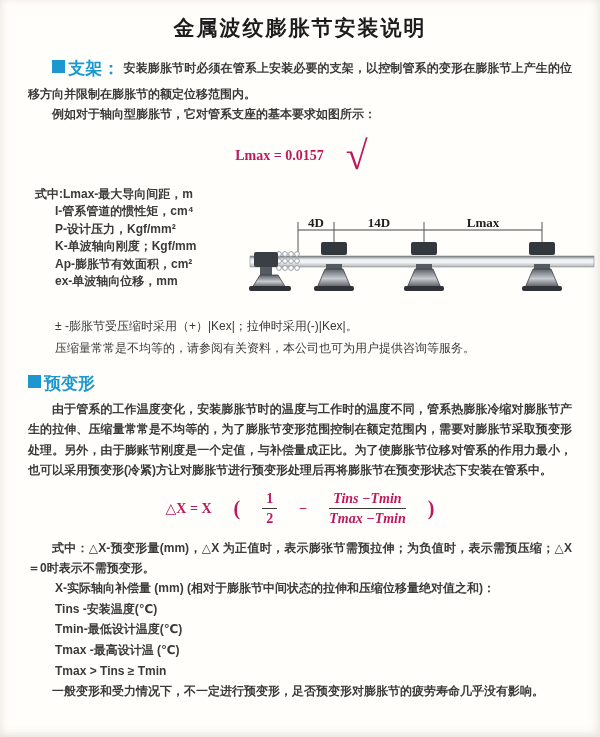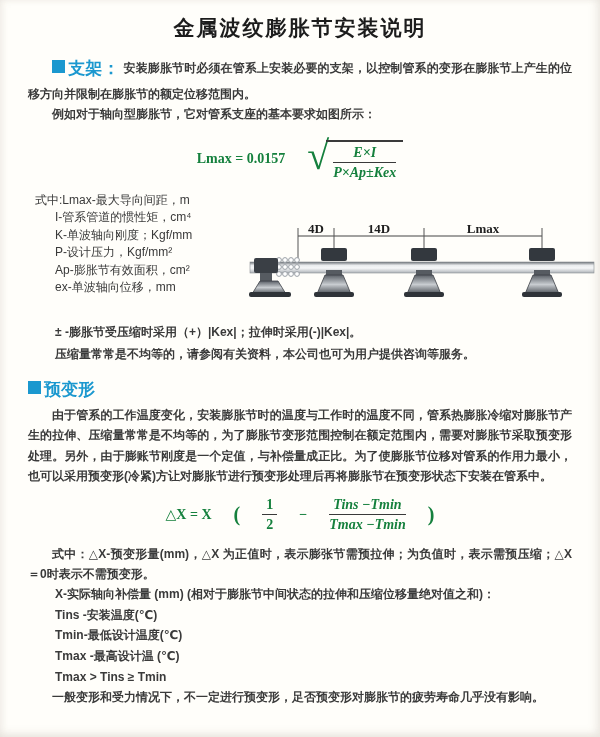--- a/index.html
+++ b/index.html
@@ -21,38 +21,38 @@
   .sq{
     display:inline-block;width:13px;height:13px;background:#1b98cf;
     vertical-align:-1px;margin-right:3px;
   }
   .sec-label{color:#1b98cf;font-size:17px;font-weight:700;vertical-align:-2px;margin-right:4px;}
   .sec-head{margin:14px 0 4px 0;font-size:12px;}
   
   .formula-row{
     display:flex;justify-content:center;align-items:center;gap:22px;
     font-family:"Liberation Serif","DejaVu Serif",serif;
-    font-weight:700;font-size:14px;color:#15803d;
+    font-weight:700;font-size:14px;color:#be185d;
   }
   .f1{margin:12px 0 10px 0;}
   .f2{margin:10px 0 10px 0;font-size:14px;}
   .sqrt{display:inline-flex;align-items:flex-start;}
   .sqrt-sign{font-size:40px;font-weight:400;line-height:40px;margin-right:-3px;}
   .sqrt-body{border-top:2px solid #3a3a3a;padding:2px 7px 0 7px;margin-top:4px;}
   .frac{display:inline-block;text-align:center;vertical-align:middle;line-height:1.25;}
   .frac .num{display:block;padding:0 4px 1px 4px;border-bottom:1.4px solid #3a3a3a;}
   .frac .den{display:block;padding-top:1px;}
   .ital{font-style:italic;}
   .paren{font-size:20px;font-weight:600;}
   
   .defs-wrap{position:relative;margin-top:4px;min-height:128px;}
-  .def-line{font-size:12px;line-height:1.46;font-weight:400;margin:0 0 0 27px;white-space:nowrap;}
+  .def-line{font-size:12px;line-height:1.46;font-weight:700;margin:0 0 0 27px;white-space:nowrap;}
   .def-first{margin-left:7px;}
   .diagram{position:absolute;left:218px;top:28px;width:352px;height:98px;}
-  .note-line{font-size:12px;line-height:1.6;font-weight:700;margin:3px 0 0 27px;}
+  .note-line{font-size:12px;line-height:1.6;font-weight:400;margin:3px 0 0 27px;}
   
   .sub-head{color:#17a0d6;font-size:16px;font-weight:700;margin:12px 0 2px 0;}
   .sub-head.ax{margin-left:26px;}
   .temp-line{font-size:12px;font-weight:600;line-height:1.72;margin:0 0 0 27px;}
   svg text{font-family:"Liberation Serif","DejaVu Serif",serif;}
 </style>
 </head>
 <body>
 
 <div class="page">
@@ -61,34 +61,28 @@
 
   <p class="para indent">
     <span class="sq"></span><span class="sec-label">支架：</span><span>安装膨胀节时必须在管系上安装必要的支架，以控制管系的变形在膨胀节上产生的位移方向并限制在膨胀节的额定位移范围内。</span>
   </p>
   <p class="para indent">例如对于轴向型膨胀节，它对管系支座的基本要求如图所示：</p>
 
   <div class="formula-row f1">
     <span>Lmax = 0.0157</span>
     <span class="sqrt">
       <span class="sqrt-sign">√</span>
-      <span class="sqrt-body">
-        <span class="frac ital">
-          <span class="num">E×I</span>
-          <span class="den">P×Ap±Kex</span>
-        </span>
-      </span>
     </span>
   </div>
 
   <div class="defs-wrap">
     <p class="def-line def-first">式中:Lmax-最大导向间距，m</p>
     <p class="def-line">I-管系管道的惯性矩，cm⁴</p>
+    <p class="def-line">P-设计压力，Kgf/mm²</p>
     <p class="def-line">K-单波轴向刚度；Kgf/mm</p>
-    <p class="def-line">P-设计压力，Kgf/mm²</p>
     <p class="def-line">Ap-膨胀节有效面积，cm²</p>
     <p class="def-line">ex-单波轴向位移，mm</p>
 
     <svg class="diagram" viewBox="0 0 352 98">
       <defs>
         <linearGradient id="pipeG" x1="0" y1="0" x2="0" y2="1">
           <stop offset="0" stop-color="#6d7278"></stop>
           <stop offset="0.3" stop-color="#e9ebed"></stop>
           <stop offset="0.55" stop-color="#f6f7f8"></stop>
           <stop offset="1" stop-color="#aeb3b8"></stop>

